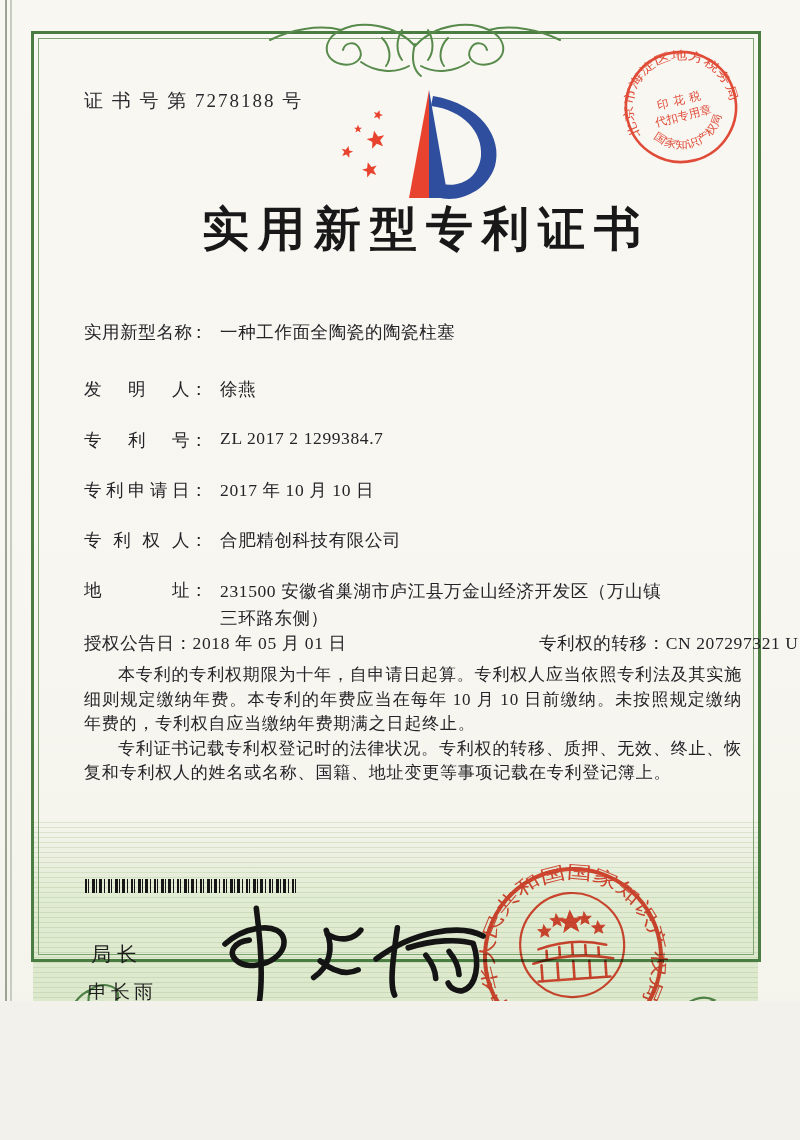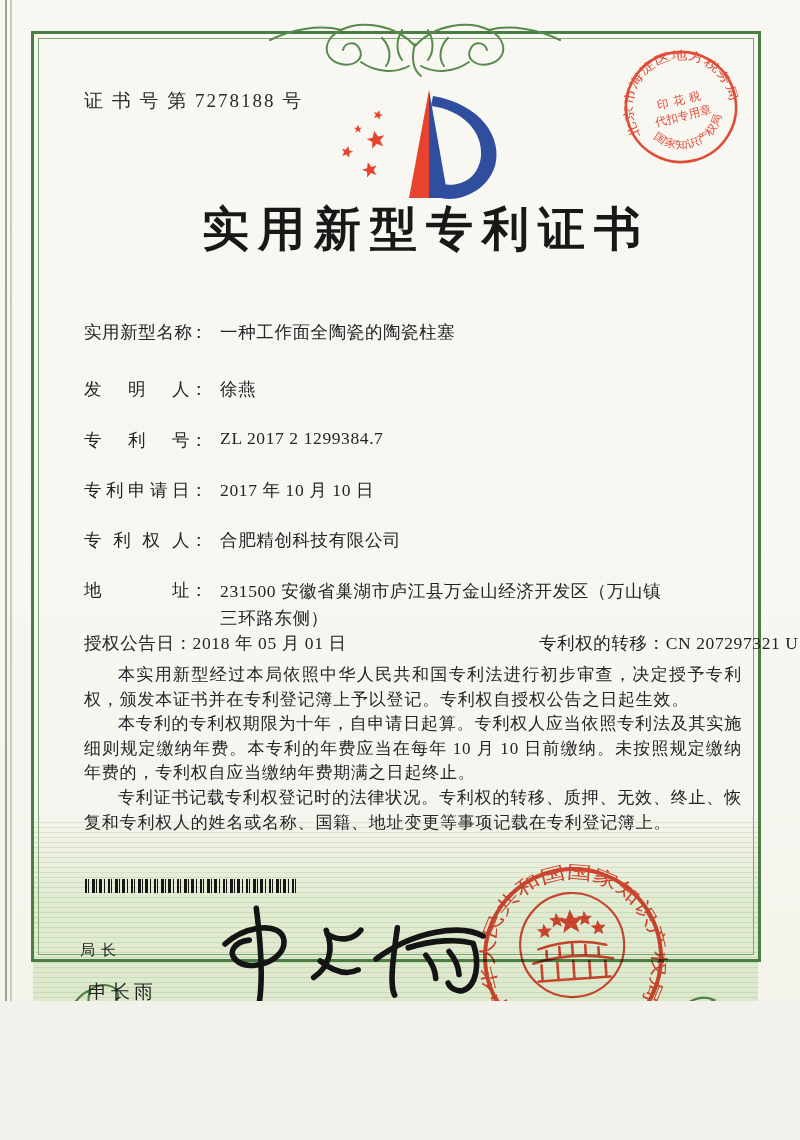--- a/index.html
+++ b/index.html
@@ -19,21 +19,21 @@
   .frow{position:absolute;left:84px;font-size:17.5px;color:#242428;letter-spacing:.6px;white-space:nowrap;}
   .flabel{display:inline-block;width:106px;text-align:justify;text-align-last:justify;vertical-align:top;}
   .fcolon{display:inline-block;vertical-align:top;}
   .fvalue{display:inline-block;margin-left:7px;vertical-align:top;white-space:normal;}
   .addr .fvalue{width:452px;line-height:1.55;}
   .grant-no{position:absolute;left:455px;top:0;}
   .body-text{position:absolute;left:84px;top:663px;width:658px;font-size:17px;color:#242428;}
   .body-text p{margin:0;text-indent:2em;line-height:24.6px;text-align:justify;letter-spacing:.8px;}
   .barcode{position:absolute;left:85px;top:879px;width:212px;height:14px;
     background:repeating-linear-gradient(90deg,#161616 0 2px,transparent 2px 3px,#161616 3px 4px,transparent 4px 7px,#161616 7px 10px,transparent 10px 11px,#161616 11px 12px,transparent 12px 14px,#161616 14px 17px,transparent 17px 19px,#161616 19px 20px,transparent 20px 23px);}
-  .signer-title{position:absolute;left:80px;top:941px;font-size:15px;color:#1d1d1d;letter-spacing:6px;}
+  .signer-title{position:absolute;left:91px;top:941px;font-size:20px;color:#1d1d1d;letter-spacing:6px;}
   .signer-name{position:absolute;left:88px;top:979px;font-size:19px;color:#1d1d1d;letter-spacing:4px;}
   .signature{position:absolute;left:205px;top:895px;width:285px;height:122px;transform:rotate(-2deg);}
   .seal-tax{position:absolute;left:614px;top:40px;width:134px;height:134px;opacity:.93;mix-blend-mode:multiply;}
   .seal-office{position:absolute;left:478px;top:862px;width:190px;height:190px;opacity:.95;mix-blend-mode:multiply;}
   .seal-date{position:absolute;left:496px;top:1003px;font-size:20px;color:#131313;letter-spacing:1.5px;white-space:nowrap;}
   .footer{position:absolute;left:0;top:1060px;width:740px;text-align:center;font-size:14.5px;color:#2b2b2f;letter-spacing:2px;}
   .orn{position:absolute;}
   svg{display:block;}
 </style>
 </head>
@@ -135,21 +135,20 @@
     <span class="flabel">地址</span><span class="fcolon">：</span>
     <span class="fvalue"><span>231500 安徽省巢湖市庐江县万金山经济开发区（万山镇</span><br><span>三环路东侧）</span></span>
   </div>
 
   <div class="frow" style="top:631px;width:660px;">
     <span>授权公告日</span><span>：</span><span>2018 年 05 月 01 日</span>
     <span class="grant-no"><span>专利权的转移</span><span>：</span><span>CN 207297321 U</span></span>
   </div>
 
   <div class="body-text">
-    <p>本实用新型经过本局依照中华人民共和国专利法进行初步审查，决定授予专利权，颁发本证书并在专利登记簿上予以登记。专利权自授权公告之日起生效。</p>
     <p>本专利的专利权期限为十年，自申请日起算。专利权人应当依照专利法及其实施细则规定缴纳年费。本专利的年费应当在每年 10 月 10 日前缴纳。未按照规定缴纳年费的，专利权自应当缴纳年费期满之日起终止。</p>
     <p>专利证书记载专利权登记时的法律状况。专利权的转移、质押、无效、终止、恢复和专利权人的姓名或名称、国籍、地址变更等事项记载在专利登记簿上。</p>
   </div>
 
   <div class="barcode"></div>
 
   <div class="signer-title">局长</div>
   <div class="signer-name">申长雨</div>
 
   <svg class="signature" viewBox="0 0 280 120">

